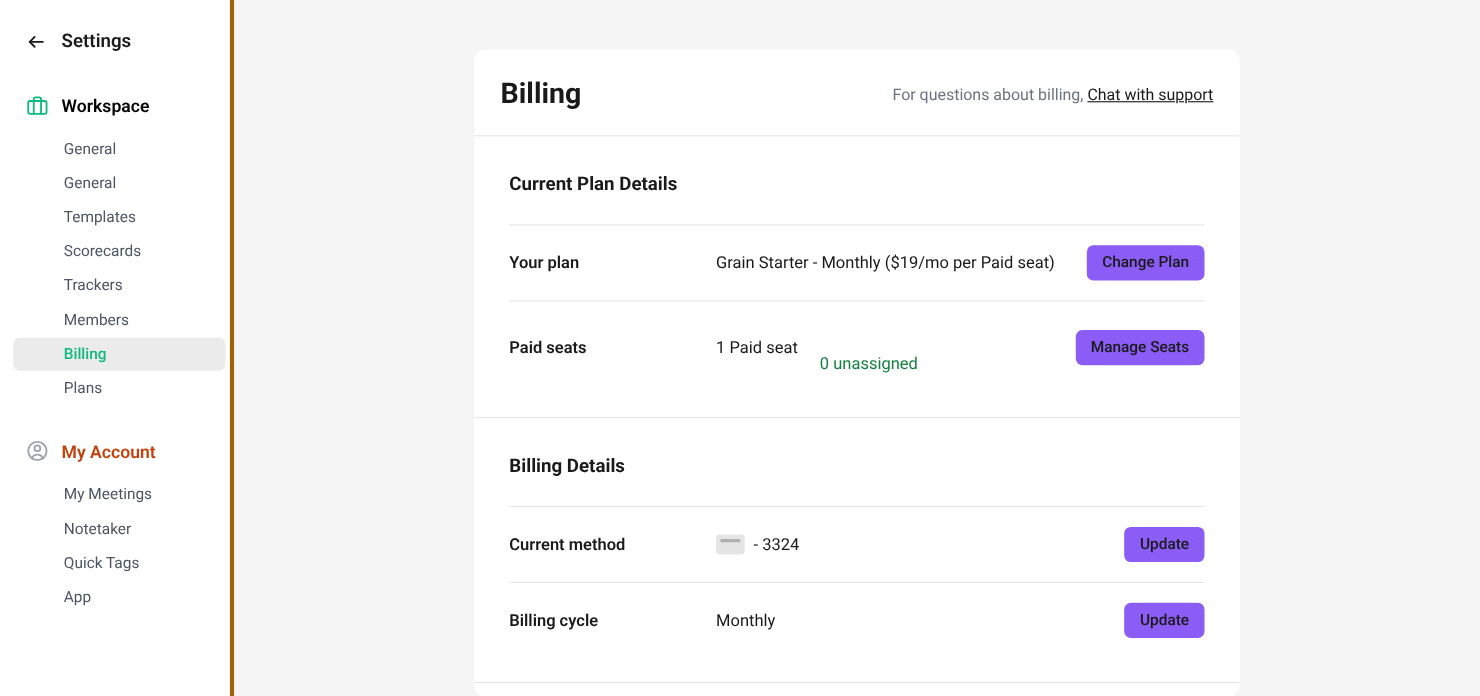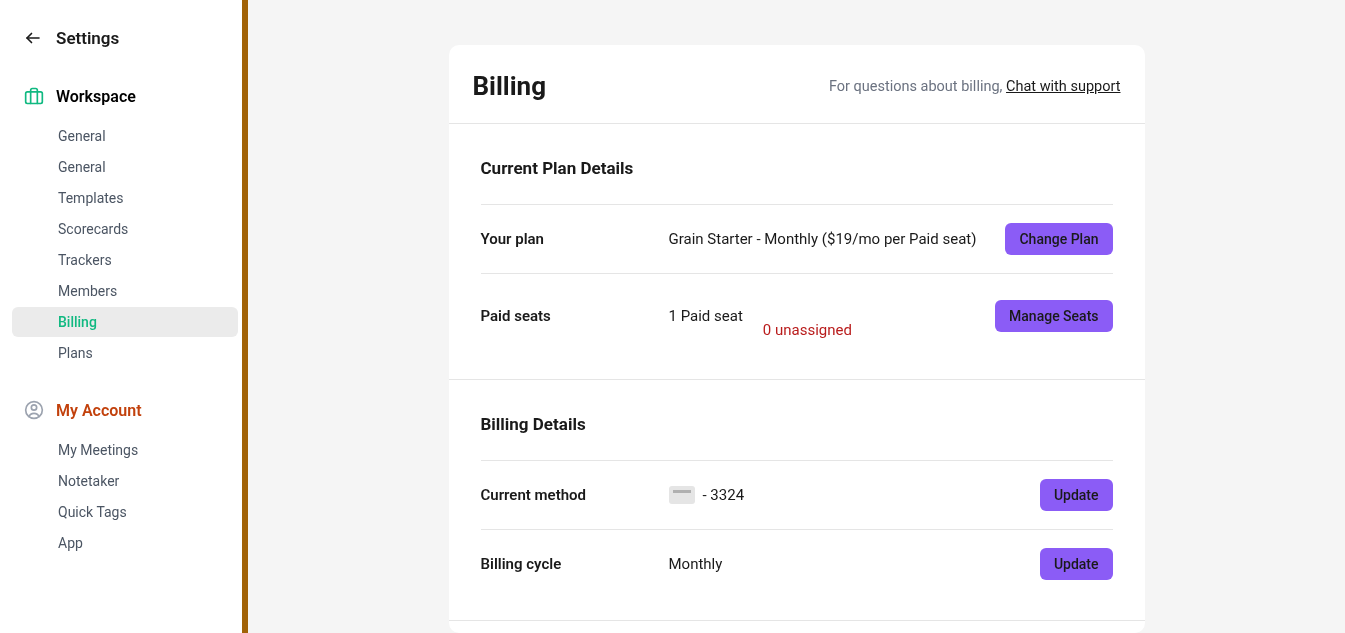--- a/index.html
+++ b/index.html
@@ -9,23 +9,23 @@
     }
     body {
       font-family: -apple-system, BlinkMacSystemFont, 'Segoe UI', Roboto, Helvetica, Arial, sans-serif;
       background: #f5f5f5;
       width: 1345px;
       height: 633px;
       overflow: hidden;
       display: flex;
     }
     .sidebar {
-      width: 248px;
+      width: 213px;
       background: #ffffff;
-      border-right: 6px solid #a16207;
+      border-right: 4px solid #a16207;
       padding: 28px 4px 12px 12px;
       overflow-y: auto;
     }
     .sidebar-header {
       display: flex;
       align-items: center;
       gap: 14px;
       padding: 0 12px 24px 12px;
     }
     .back-arrow {
@@ -146,21 +146,21 @@
     }
     .row-value {
       flex: 1;
       font-size: 15px;
       color: #1a1a1a;
       display: flex;
       align-items: center;
       gap: 20px;
     }
     .muted {
-      color: #b91c1c;
+      color: #15803d;
       margin-top: 29px;
     }
     .row-action {
       margin-left: auto;
     }
     .btn {
       background: #8b5cf6;
       border: none;
       border-radius: 6px;
       padding: 8px 14px;

